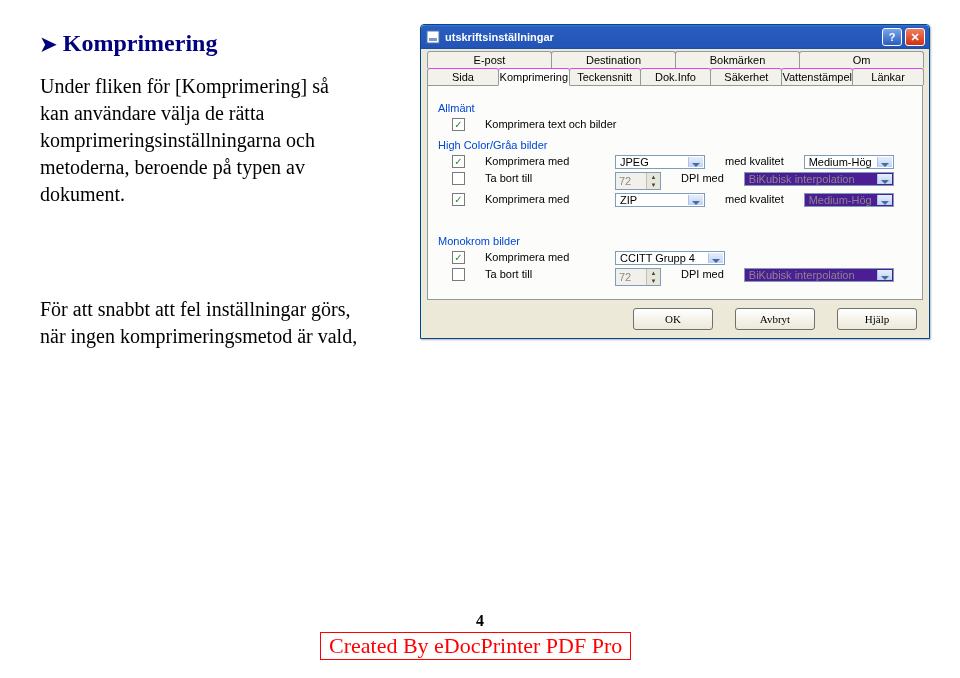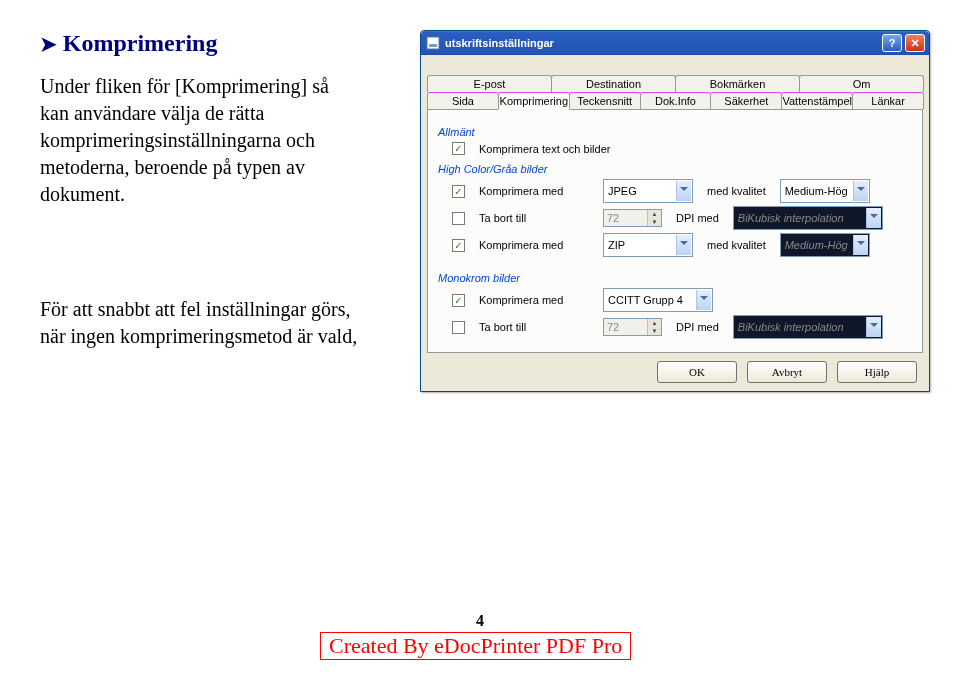--- a/index.html
+++ b/index.html
@@ -2,48 +2,48 @@
 <html><head>
 <meta charset="utf-8">
 <style>
   * { box-sizing: border-box; }
   body { margin: 0; font-family: "Times New Roman", serif; background: #fff; width: 960px; height: 678px; position: relative; }
   .page { padding: 30px 40px; }
   .heading { color: #00007f; font-weight: bold; font-size: 24px; margin-bottom: 14px; }
   .tri { color: #00007f; margin-right: 6px; font-size: 20px; }
   .doc-text { font-size: 20px; line-height: 1.35; color: #000; max-width: 320px; }
   .doc-text p { margin: 16px 0 18px 0; }
-  .dialog-wrap { position: absolute; left: 420px; top: 30px; }
+  .dialog-wrap { position: absolute; left: 420px; top: 24px; }
   .dialog { width: 510px; font-family: Tahoma, Arial, sans-serif; font-size: 11px; background: #ece9d8; border: 1px solid #004a8c; border-radius: 4px 4px 0 0; box-shadow: 1px 1px 2px rgba(0,0,0,.3); }
   .titlebar { background: linear-gradient(#3b77d6,#2a5dc0 8%,#2355b8 92%,#1d4aa5); height: 24px; display: flex; align-items: center; padding: 0 4px; border-radius: 4px 4px 0 0; }
   .titlebar .ticon { width: 16px; height: 16px; margin-right: 4px; }
   .titlebar .ttitle { color: #fff; font-weight: bold; flex: 1; }
   .titlebar .btn { width: 20px; height: 18px; margin-left: 3px; border: 1px solid #fff; border-radius: 3px; display: flex; align-items: center; justify-content: center; color: #fff; font-weight: bold; font-size: 11px; cursor: pointer; }
   .titlebar .help { background: linear-gradient(#7aa5e8,#2a5dc0); }
   .titlebar .close { background: linear-gradient(#f08060,#d03010); }
-  .dialog-body { padding: 20px 6px 8px 6px; }
+  .dialog-body { padding: 2px 6px 8px 6px; }
   .tabs { position: relative; }
   .tabrow { display: flex; }
   .tab { border: 1px solid #919b9c; border-bottom: none; background: #f3f2ea; padding: 2px 0; text-align: center; flex: 1; margin-right: -1px; border-radius: 3px 3px 0 0; cursor: pointer; }
   .tabrow2 .tab { border-top: 1px solid #d946ef; }
   .tab.active { background: #fcfcfb; position: relative; z-index: 2; border-bottom: 1px solid #fcfcfb; margin-bottom: -1px; }
   .tabpage { border: 1px solid #919b9c; background: #fcfcfb; padding: 8px 10px 10px 10px; }
-  .grouplbl { color: #0046d5; margin: 8px 0 4px 0; font-style: italic; }
-  .row { display: flex; align-items: center; gap: 14px; margin: 3px 0 3px 14px; }
+  .grouplbl { color: #0046d5; margin: 8px 0 4px 0; }
+  .row { display: flex; gap: 20px; margin: 3px 0 3px 14px; }
   .cbx { width: 13px; height: 13px; border: 1px solid #7a7a7a; background: #fff; display: inline-flex; align-items: center; justify-content: center; font-size: 10px; color: #2b8a2b; }
   .cbx.checked::after { content: "✓"; }
-  .spin { width: 59px; height: 18px; border: 1px solid #7f9db9; background: #fff; display: inline-flex; align-items: center; padding: 0 3px; position: relative; }
+  .spin { width: 46px; height: 18px; border: 1px solid #7f9db9; background: #fff; display: inline-flex; align-items: center; padding: 0 3px; position: relative; }
   .spin.disabled { background: #f1f0ea; color: #888; }
   .spin .sp-arrows { position: absolute; right: 0; top: 0; bottom: 0; width: 14px; display: flex; flex-direction: column; }
   .spin .sp-arrows div { flex: 1; background: #e8e6da; border-left: 1px solid #c0c0b0; font-size: 6px; text-align: center; line-height: 8px; color: #444; }
-  .combo { height: 24px; border: 1px solid #7f9db9; background: #fff; display: inline-flex; align-items: center; padding: 0 16px 0 4px; position: relative; min-width: 80px; }
-  .combo.disabled { background: #0f172a; color: #888; font-style: italic; }
+  .combo { height: 14px; border: 1px solid #7f9db9; background: #fff; display: inline-flex; align-items: center; padding: 0 16px 0 4px; position: relative; min-width: 80px; }
+  .combo.disabled { background: #4c1d95; color: #888; }
   .combo::after { content: ""; position: absolute; right: 1px; top: 1px; bottom: 1px; width: 14px; background: linear-gradient(#e6eefc,#bcd3f5); border-left: 1px solid #acc2e6; }
   .combo .arrow { position: absolute; right: 4px; top: 7px; width: 0; height: 0; border-left: 4px solid transparent; border-right: 4px solid transparent; border-top: 4px solid #4a6a9e; z-index: 1; }
-  .btnrow { display: flex; justify-content: flex-end; gap: 10px; padding: 8px 6px 0 6px; }
+  .btnrow { display: flex; justify-content: flex-end; gap: 22px; padding: 8px 6px 0 6px; }
   .winbtn { min-width: 80px; height: 22px; background: linear-gradient(#fff,#ece9d8); border: 1px solid #707070; border-radius: 3px; cursor: pointer; font: 11px Tahoma; }
   .page-num { position: absolute; left: 0; right: 0; bottom: 48px; text-align: center; font-weight: bold; font-size: 16px; }
   .footer-box { position: absolute; left: 320px; bottom: 18px; border: 1px solid #ff0000; padding: 0 8px; margin-top: 28px; }
   .footer-box span { color: #ff0000; font-family: "Times New Roman", serif; font-size: 22px; }
 </style>
 </head>
 <body>
 
 <div class="page">
   <div class="heading">
@@ -130,21 +130,21 @@
                 <span>ZIP</span>
                 <span class="arrow"></span>
               </span>
             <span>med   kvalitet</span>
             <span class="combo disabled" style="min-width:90px">
                 <span>Medium-Hög</span>
                 <span class="arrow"></span>
               </span>
           </div>
 
-          <div class="grouplbl" style="margin-top:15px">Monokrom bilder</div>
+          <div class="grouplbl" style="margin-top:28px">Monokrom bilder</div>
           <div class="row">
             <span class="cbx checked"></span>
             <span style="width:110px">Komprimera med</span>
             <span class="combo" style="min-width:110px">
                 <span>CCITT Grupp 4</span>
                 <span class="arrow"></span>
               </span>
           </div>
           <div class="row">
             <span class="cbx"></span>

